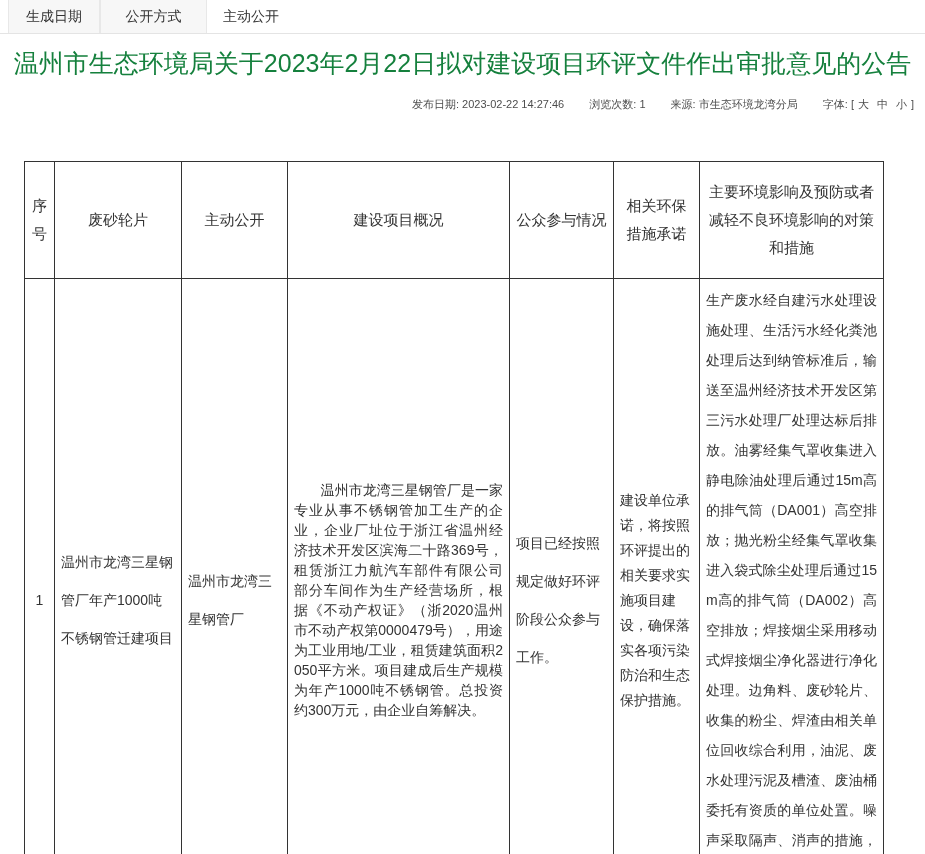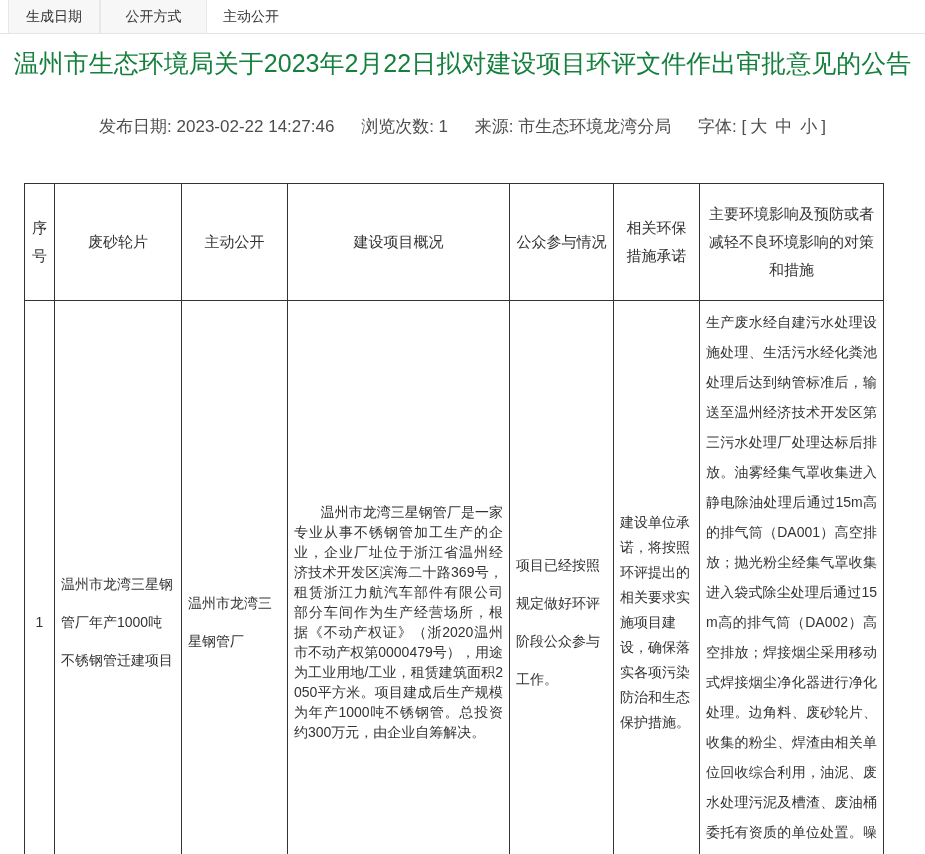--- a/index.html
+++ b/index.html
@@ -41,23 +41,23 @@
     text-align: center;
     color: #15803d;
     font-size: 25px;
     line-height: 34px;
     font-weight: 400;
     letter-spacing: 0px;
   }
 
   
   .meta-line {
-    margin-top: 38px;
-    text-align: center;
-    font-size: 17px;
+    margin-top: 16px;
+    text-align: right;
+    font-size: 11px;
     color: #4d4d4d;
     line-height: 17px;
   }
   .meta-line .group { margin: 0 11px; }
   .meta-line .font-link {
     color: #4d4d4d;
     text-decoration: none;
     margin: 0 4px;
     cursor: pointer;
   }

